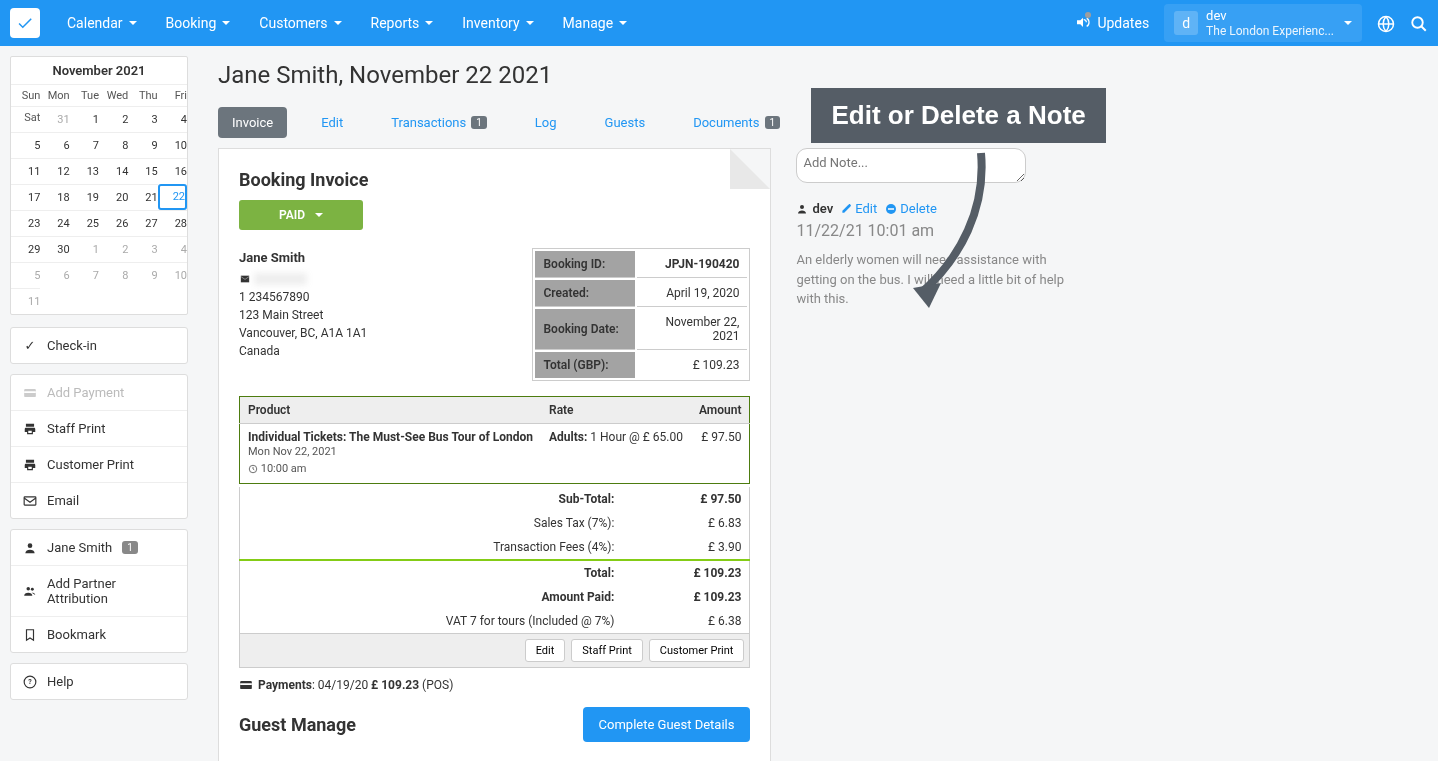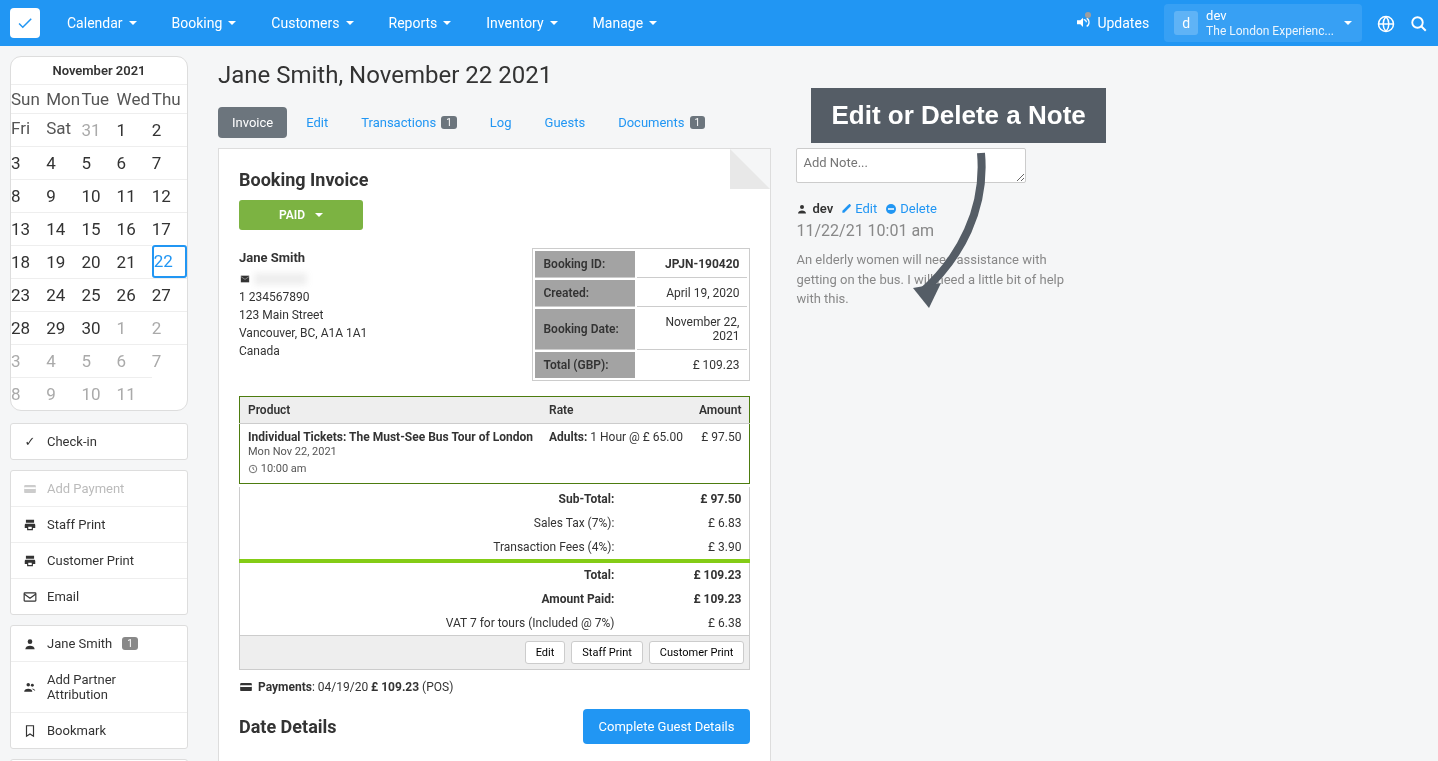--- a/index.html
+++ b/index.html
@@ -1,49 +1,49 @@
 <!DOCTYPE html>
 <html><head>
 <meta charset="utf-8">
 <style>
 *{margin:0;padding:0;box-sizing:border-box;font-family:-apple-system,BlinkMacSystemFont,"Segoe UI",Roboto,Helvetica,Arial,sans-serif}
 body{background:#f5f6f7;color:#333;font-size:13px}
 .topbar{background:#2196f3;height:46px;display:flex;align-items:center;padding:0 10px;color:#fff}
 .logo{width:30px;height:30px;background:#fff;border-radius:4px;display:flex;align-items:center;justify-content:center;margin-right:15px}
 .logo svg{width:18px;height:18px;fill:#2196f3}
-.nav{display:flex;gap:11px}
+.nav{display:flex;gap:5px}
 .nav-item{padding:8px 12px;color:#fff;font-size:14px;display:flex;align-items:center;gap:4px;cursor:pointer}
 .caret{width:0;height:0;border-left:4px solid transparent;border-right:4px solid transparent;border-top:4px solid #fff;display:inline-block;margin-left:2px}
 .topbar-right{margin-left:auto;display:flex;align-items:center;gap:15px;color:#fff}
 .updates{display:flex;align-items:center;gap:6px;font-size:14px;position:relative}
 .updates-dot{position:absolute;top:-3px;left:10px;width:6px;height:6px;border-radius:50%;background:#9e9e9e}
 .user-box{display:flex;align-items:center;gap:8px;background:rgba(255,255,255,0.1);padding:4px 10px;border-radius:4px}
 .user-avatar{width:24px;height:24px;background:rgba(255,255,255,0.2);border-radius:3px;display:flex;align-items:center;justify-content:center;font-size:14px}
 .user-info{line-height:1.2}
 .user-name{font-size:13px}
 .user-org{font-size:12px;opacity:0.9}
 .icon-btn{font-size:16px;cursor:pointer}
 .layout{display:flex}
 .sidebar{width:198px;padding:10px;flex-shrink:0}
-.calendar{background:#fff;border:1px solid #ddd;border-radius:11px;overflow:hidden;margin-bottom:12px}
+.calendar{background:#fff;border:1px solid #ddd;border-radius:2px;overflow:hidden;margin-bottom:12px}
 .cal-header{text-align:center;padding:6px;font-size:13px;font-weight:600}
-.cal-grid{display:grid;grid-template-columns:repeat(5,1fr);text-align:left;font-size:17px}
+.cal-grid{display:grid;grid-template-columns:repeat(6,1fr);text-align:right;font-size:11px}
 .cal-dow{padding:4px 0;color:#555;font-weight:normal;border-top:1px solid #eee}
 .cal-day{padding:6px 0;border-top:1px solid #eee;cursor:pointer}
 .cal-day.dim{color:#aaa}
 .cal-day.selected{border:2px solid #2196f3;color:#2196f3;border-radius:3px;padding:4px 0;font-weight:400}
 .side-list{background:#fff;border:1px solid #ddd;border-radius:3px;margin-bottom:10px}
 .side-item{display:flex;align-items:center;gap:10px;padding:10px 12px;border-bottom:1px solid #eee;cursor:pointer;font-size:13px}
 .side-item:last-child{border-bottom:none}
 .side-item.disabled{color:#bbb}
 .side-item .icon{width:14px;display:flex;justify-content:center}
 .badge{background:#888;color:#fff;font-size:10px;padding:1px 5px;border-radius:3px}
 .main{flex:1;padding:15px 20px;max-width:1240px}
 .page-title{font-size:24px;font-weight:400;margin-bottom:18px}
-.tabs{display:flex;gap:5px;margin-bottom:10px;align-items:center}
+.tabs{display:flex;gap:20px;margin-bottom:10px;align-items:center}
 .tab{padding:8px 14px;color:#2196f3;font-size:13px;border-radius:4px;cursor:pointer;display:flex;align-items:center;gap:5px}
 .tab.active{background:#6c757d;color:#fff}
 .tab-badge{background:#6c757d;color:#fff;font-size:10px;padding:1px 5px;border-radius:3px}
 .content-row{display:flex;gap:25px;align-items:flex-start}
 .invoice-panel{flex:0 0 560px;background:#fff;border:1px solid #ddd;position:relative;padding:20px}
 .fold{position:absolute;top:0;right:0;width:0;height:0;border-top:40px solid #f5f6f7;border-left:40px solid #e8e8e8}
 .fold::after{content:"";position:absolute;top:-40px;right:0;width:0;height:0;border-top:40px solid transparent;border-left:40px solid transparent}
 .inv-title{font-size:18px;font-weight:700;margin-bottom:10px}
 .paid-btn{background:#7cb342;color:#fff;padding:8px 40px;border:none;border-radius:3px;font-size:12px;font-weight:600;display:inline-flex;align-items:center;gap:8px;margin-bottom:18px}
 .paid-btn .caret{border-top-color:#fff}
@@ -60,31 +60,31 @@
 .prod-table th{background:#eee;padding:6px 8px;text-align:left;font-weight:600;border-bottom:1px solid #ccc}
 .prod-table th.r,.prod-table td.r{text-align:right}
 .prod-row td{padding:6px 8px;vertical-align:top}
 .prod-name{font-weight:700}
 .prod-sub{color:#555;font-size:11px;line-height:1.5}
 .totals-table{border:1px solid #ccc;border-top:none;width:100%;font-size:12px;border-collapse:collapse}
 .totals-table td{padding:5px 8px}
 .totals-table td:first-child{text-align:right;width:75%}
 .totals-table td:last-child{text-align:right;width:25%}
 .totals-table .bold td{font-weight:700}
-.totals-sep td{border-top:4px solid #84cc16}
+.totals-sep td{border-top:2px solid #84cc16}
 .btn-row{background:#eee;padding:5px;display:flex;justify-content:flex-end;gap:6px;border:1px solid #ccc;border-top:none;margin-bottom:10px}
 .btn-sm{background:#fff;border:1px solid #ccc;padding:4px 10px;font-size:11px;border-radius:3px;cursor:pointer}
 .payments-line{font-size:12px;margin-bottom:15px;display:flex;align-items:center;gap:5px}
 .guest-header{display:flex;justify-content:space-between;align-items:center;margin-top:10px}
 .guest-title{font-size:18px;font-weight:700}
 .btn-primary{background:#2196f3;color:#fff;border:none;padding:10px 16px;border-radius:4px;font-size:13px;cursor:pointer}
 .notes-col{flex:1;position:relative;padding-top:0}
 .callout{position:absolute;top:-60px;left:15px;background:#555d66;color:#fff;padding:12px 20px;font-size:26px;font-weight:600;font-family:Arial,sans-serif;z-index:5}
 .arrow-svg{position:absolute;top:0px;left:115px;z-index:4}
-.note-input{width:230px;height:35px;border:1px solid #ccc;border-radius:2px;padding:6px;font-size:13px;resize:both;font-family:inherit;margin-bottom:15px}
+.note-input{width:230px;height:35px;border:1px solid #ccc;border-radius:11px;padding:6px;font-size:13px;resize:both;font-family:inherit;margin-bottom:15px}
 .note-header{display:flex;align-items:center;gap:8px;font-size:13px;margin-bottom:5px}
 .note-author{font-weight:600;display:flex;align-items:center;gap:4px}
 .note-link{color:#2196f3;cursor:pointer;display:flex;align-items:center;gap:3px}
 .note-date{font-size:16px;color:#888;margin-bottom:10px}
 .note-body{font-size:13px;color:#888;line-height:1.5;max-width:280px}
 svg{vertical-align:middle}
 </style>
 </head>
 <body>
 
@@ -402,21 +402,21 @@
             <button class="btn-sm">Customer Print</button>
           </div>
           <div class="payments-line">
             <svg width="14" height="14" viewBox="0 0 24 24" fill="#333">
                 <rect x="2" y="5" width="20" height="14" rx="2"></rect>
                 <rect x="2" y="9" width="20" height="3" fill="#fff"></rect>
               </svg>
             <span><b>Payments</b><span>: 04/19/20 </span><b>£ 109.23</b><span> (POS)</span></span>
           </div>
           <div class="guest-header">
-            <div class="guest-title">Date Details</div>
+            <div class="guest-title">Guest Manage</div>
             <button class="btn-primary">Complete Guest Details</button>
           </div>
         </div>
 
       </div>
 
       <div class="notes-col">
         <div class="callout">Edit or Delete a Note</div>
         <svg class="arrow-svg" width="90" height="180">
           <path d="M70 5 C 75 60, 50 110, 10 145" stroke="#555d66" stroke-width="8" fill="none"></path>

